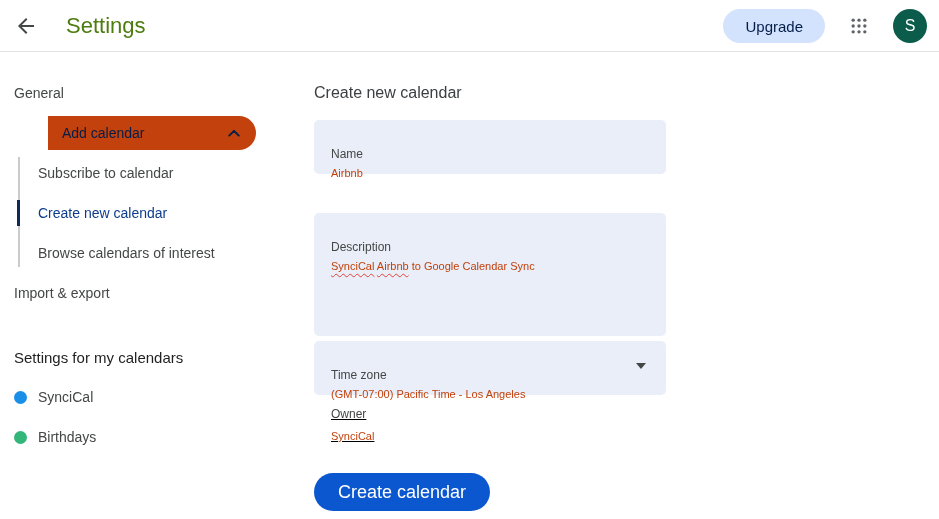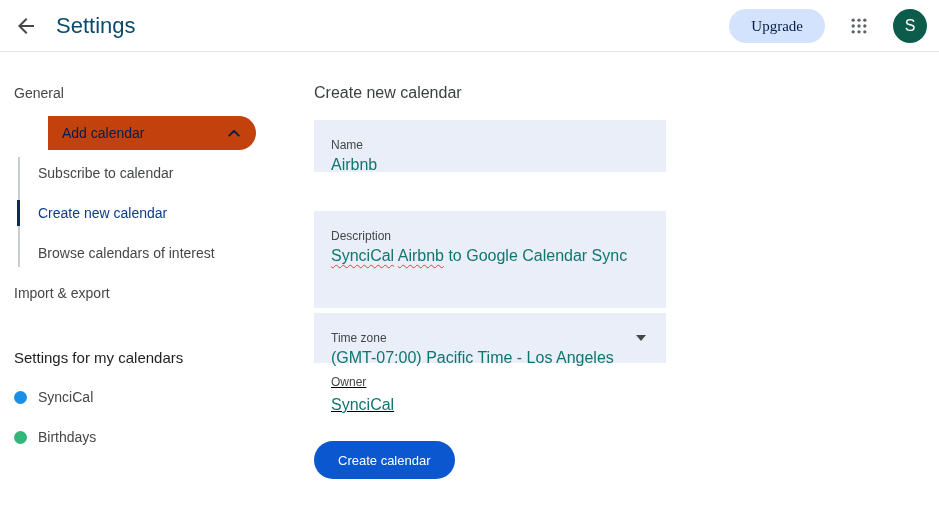--- a/index.html
+++ b/index.html
@@ -4,24 +4,24 @@
 <style>
   * { margin:0; padding:0; box-sizing:border-box; }
   body { font-family:"Liberation Sans", sans-serif; background:#fff; }
   .page { position:relative; width:939px; height:519px; background:#fff; overflow:hidden; }
 
   
   .header { position:absolute; top:0; left:0; width:939px; height:52px;
             border-bottom:1px solid #e1e3e6; display:flex; align-items:center; background:#fff; }
   .back-btn { width:40px; height:40px; margin-left:6px; border:none; background:transparent;
               display:flex; align-items:center; justify-content:center; cursor:pointer; border-radius:50%; }
-  .app-title { font-size:22px; color:#0c4a6e; margin-left:10px; letter-spacing:0; }
+  .app-title { font-size:22px; color:#4d7c0f; margin-left:20px; letter-spacing:0; }
   .header-right { position:absolute; right:12px; top:0; height:52px; display:flex; align-items:center; gap:14px; }
   .upgrade-btn { height:34px; padding:0 22px; border:none; border-radius:17px;
-                 font-family:Liberation Serif, serif; font-size:15px; font-weight:500;
+                 font-family:Liberation Sans, sans-serif; font-size:15px; font-weight:500;
                  color:#041e49; cursor:pointer; }
   .apps-btn { width:40px; height:40px; border:none; background:transparent; display:flex;
               align-items:center; justify-content:center; cursor:pointer; border-radius:50%; }
   .avatar { width:34px; height:34px; border-radius:50%; color:#fff; font-size:16px; font-weight:500;
             display:flex; align-items:center; justify-content:center; cursor:pointer; }
 
   
   .sidebar { position:absolute; top:52px; left:0; width:256px; bottom:8px; padding-top:21px; background:#fff; }
   .side-row { height:40px; display:flex; align-items:center; padding-left:14px;
               font-size:14px; color:#444746; cursor:pointer; }
@@ -38,35 +38,35 @@
   .side-spacer { height:24px; }
   .section-header { height:40px; display:flex; align-items:center; padding-left:14px;
                     font-size:15px; color:#1f1f1f; }
   .cal-row { height:40px; display:flex; align-items:center; padding-left:14px; font-size:14px;
              color:#444746; cursor:pointer; }
   .cal-dot { width:13px; height:13px; border-radius:50%; margin-right:11px; flex:0 0 auto; }
 
   
   .main { position:absolute; left:314px; top:52px; width:352px; }
   .main-heading { margin-top:31px; font-size:16px; color:#3c4043; line-height:20px; }
-  .field { width:352px; border-radius:0; padding:18px 17px; cursor:text; }
+  .field { width:352px; border-radius:5px; padding:27px 17px; cursor:text; }
   .field-name { margin-top:17px; height:52px; }
-  .field-desc { margin-top:39px; height:97px; }
+  .field-desc { margin-top:39px; height:123px; }
   .field-tz { position:relative; margin-top:5px; height:50px; cursor:pointer; }
   .f-label { font-size:12px; color:#444746; line-height:15px; }
-  .f-value { font-size:16px; color:#0f766e; line-height:21px; margin-top:1px; }
+  .f-value { font-size:11px; color:#c2410c; line-height:21px; margin-top:1px; }
   .misspelled { text-decoration:underline; text-decoration-style:wavy; text-decoration-color:#e0443a;
                 text-decoration-thickness:1px; text-underline-offset:3px; }
   .dd-arrow { position:absolute; right:20px; top:22px; width:0; height:0;
               border-left:5px solid transparent; border-right:5px solid transparent;
               border-top:6px solid #444746; cursor:pointer; }
   .owner-block { margin-top:12px; padding-left:17px;text-decoration:underline; }
   .owner-block .f-value { margin-top:4px; }
   .submit-btn { margin-top:26px; height:38px; padding:12px 24px; border:none; border-radius:19px;
-                font-family:"Liberation Sans",sans-serif; font-size:13px; font-weight:500; color:#fff;
+                font-family:"Liberation Sans",sans-serif; font-size:18px; font-weight:500; color:#fff;
                 cursor:pointer; display:inline-flex; align-items:center; justify-content:center; }
 </style>
 </head>
 <body>
 
 <div class="page">
 
   <div class="header">
     <button class="back-btn">
       <span style="display:flex;">

